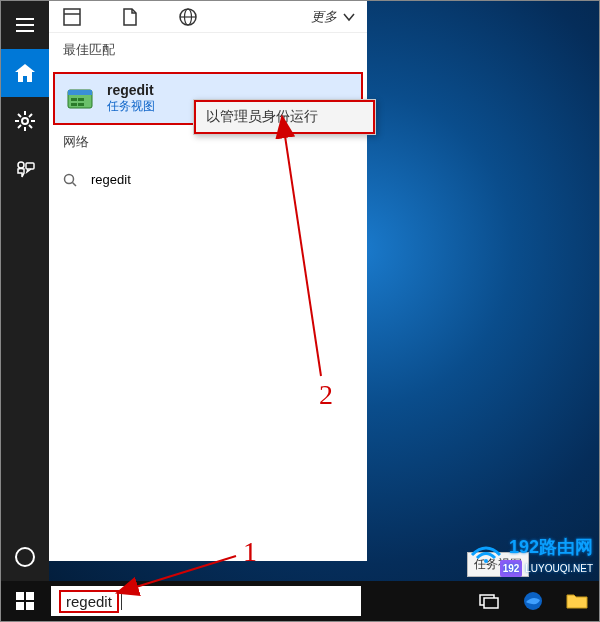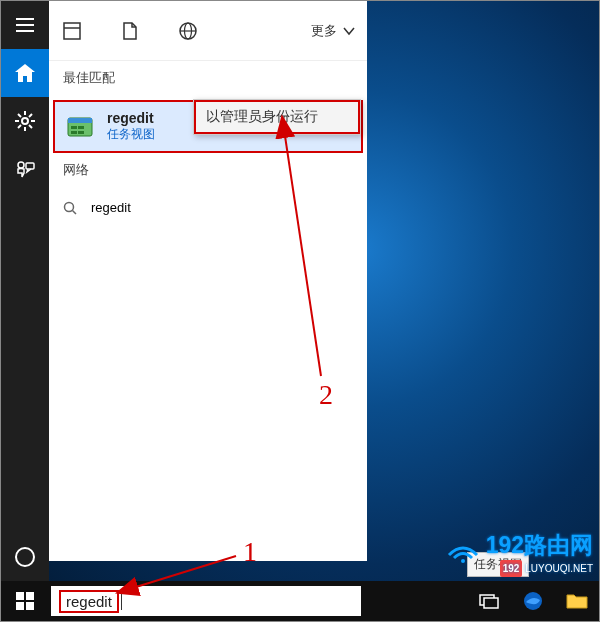--- a/index.html
+++ b/index.html
@@ -30,23 +30,24 @@
     }
     .rail-item.active { background: #0078d7; }
     svg { display: block; }
 
     .search-panel {
       position: absolute; left: 48px; top: 0; width: 318px; height: 560px;
       background: #fff;
       display: flex; flex-direction: column;
     }
     .panel-top {
-      height: 60px; display: flex; align-items: center; padding: 0 12px;
+      height: 32px; display: flex; align-items: center; padding: 0 12px;
       gap: 36px;
       border-bottom: 1px solid #eee;
+      font-style: italic;
     }
     .top-icon { width: 22px; height: 22px; display: flex; align-items: center; justify-content: center; color: #333; }
     .top-right { margin-left: auto; display: flex; align-items: center; gap: 6px; font-size: 13px; color: #333; }
 
     .section-header {
       padding: 8px 14px 13px; font-size: 13px; color: #444;
     }
     .result-item {
       display: flex; align-items: center; gap: 10px;
       padding: 8px 10px; margin: 0 4px;
@@ -60,21 +61,21 @@
     .result-text { display: flex; flex-direction: column; }
     .result-title { font-weight: bold; font-size: 14px; color: #222; }
     .result-sub { font-size: 12px; color: #1066c9; }
     .web-result {
       display: flex; align-items: center; gap: 10px;
       padding: 8px 14px;
     }
     .web-result .search-glyph { width: 18px; text-align: center; color: #666; }
 
     .context-menu {
-      position: absolute; left: 192px; top: 98px; width: 168px;
+      position: absolute; left: 192px; top: 98px; width: 183px;
       background: #f4f4f4; border: 1px solid #ccc;
       box-shadow: 2px 2px 6px rgba(0,0,0,.25);
     }
     .ctx-item { padding: 8px 12px; font-size: 14px; color: #333; }
     .ctx-item.hi { outline: 2px solid #d10000; outline-offset: -2px; }
 
     .taskbar {
       position: absolute; left: 0; bottom: 0; height: 40px; width: 100%;
       background: #101010;
       display: flex; align-items: center;
@@ -115,21 +116,21 @@
       position: absolute; left: 0; bottom: 40px; width: 48px; height: 48px;
       display: flex; align-items: center; justify-content: center;
       background: #1f1f1f;
     }
     .watermark {
       position: absolute; right: 6px; bottom: 46px;
       color: #fff; font-size: 10px; text-align: right;
       text-shadow: 0 0 3px #0078d7;
       line-height: 1.2;
     }
-    .watermark .big { font-size: 23px; font-weight: bold; color: #0aa0ff; }
+    .watermark .big { font-size: 18px; font-weight: bold; color: #0aa0ff; }
   </style>
 </head>
 <body>
 
 <div class="desktop-bg"></div>
 
 <div class="left-rail">
   <div class="rail-top">
     <div class="rail-item">
       <svg width="18" height="14" viewBox="0 0 18 14">
@@ -277,21 +278,21 @@
 
 <div class="task-view-label">任务视图</div>
 
 <div class="watermark">
   <svg width="40" height="26" viewBox="0 0 40 26" style="display:inline-block;vertical-align:middle">
     <path d="M6 18 Q20 4 34 18" fill="none" stroke="#0aa0ff" stroke-width="3"></path>
     <path d="M11 21 Q20 12 29 21" fill="none" stroke="#0aa0ff" stroke-width="3"></path>
     <circle cx="20" cy="24" r="2" fill="#0aa0ff"></circle>
   </svg>
   <span class="big">192路由网</span><br>
-  <span style="background:#ef4444;color:#fff;padding:3px 3px;border-radius:2px;font-weight:bold">192</span>
+  <span style="background:#8b5cf6;color:#fff;padding:3px 3px;border-radius:2px;font-weight:bold">192</span>
   <span>LUYOUQI.NET</span>
 </div>
 
 <svg class="arrow-svg" style="left:0;top:0" width="600" height="622">
   <defs>
     <marker id="ah" markerWidth="12" markerHeight="10" refX="1" refY="5" orient="auto">
       <path d="M0 0 L12 5 L0 10 Z" fill="#d10000"></path>
     </marker>
   </defs>
 

